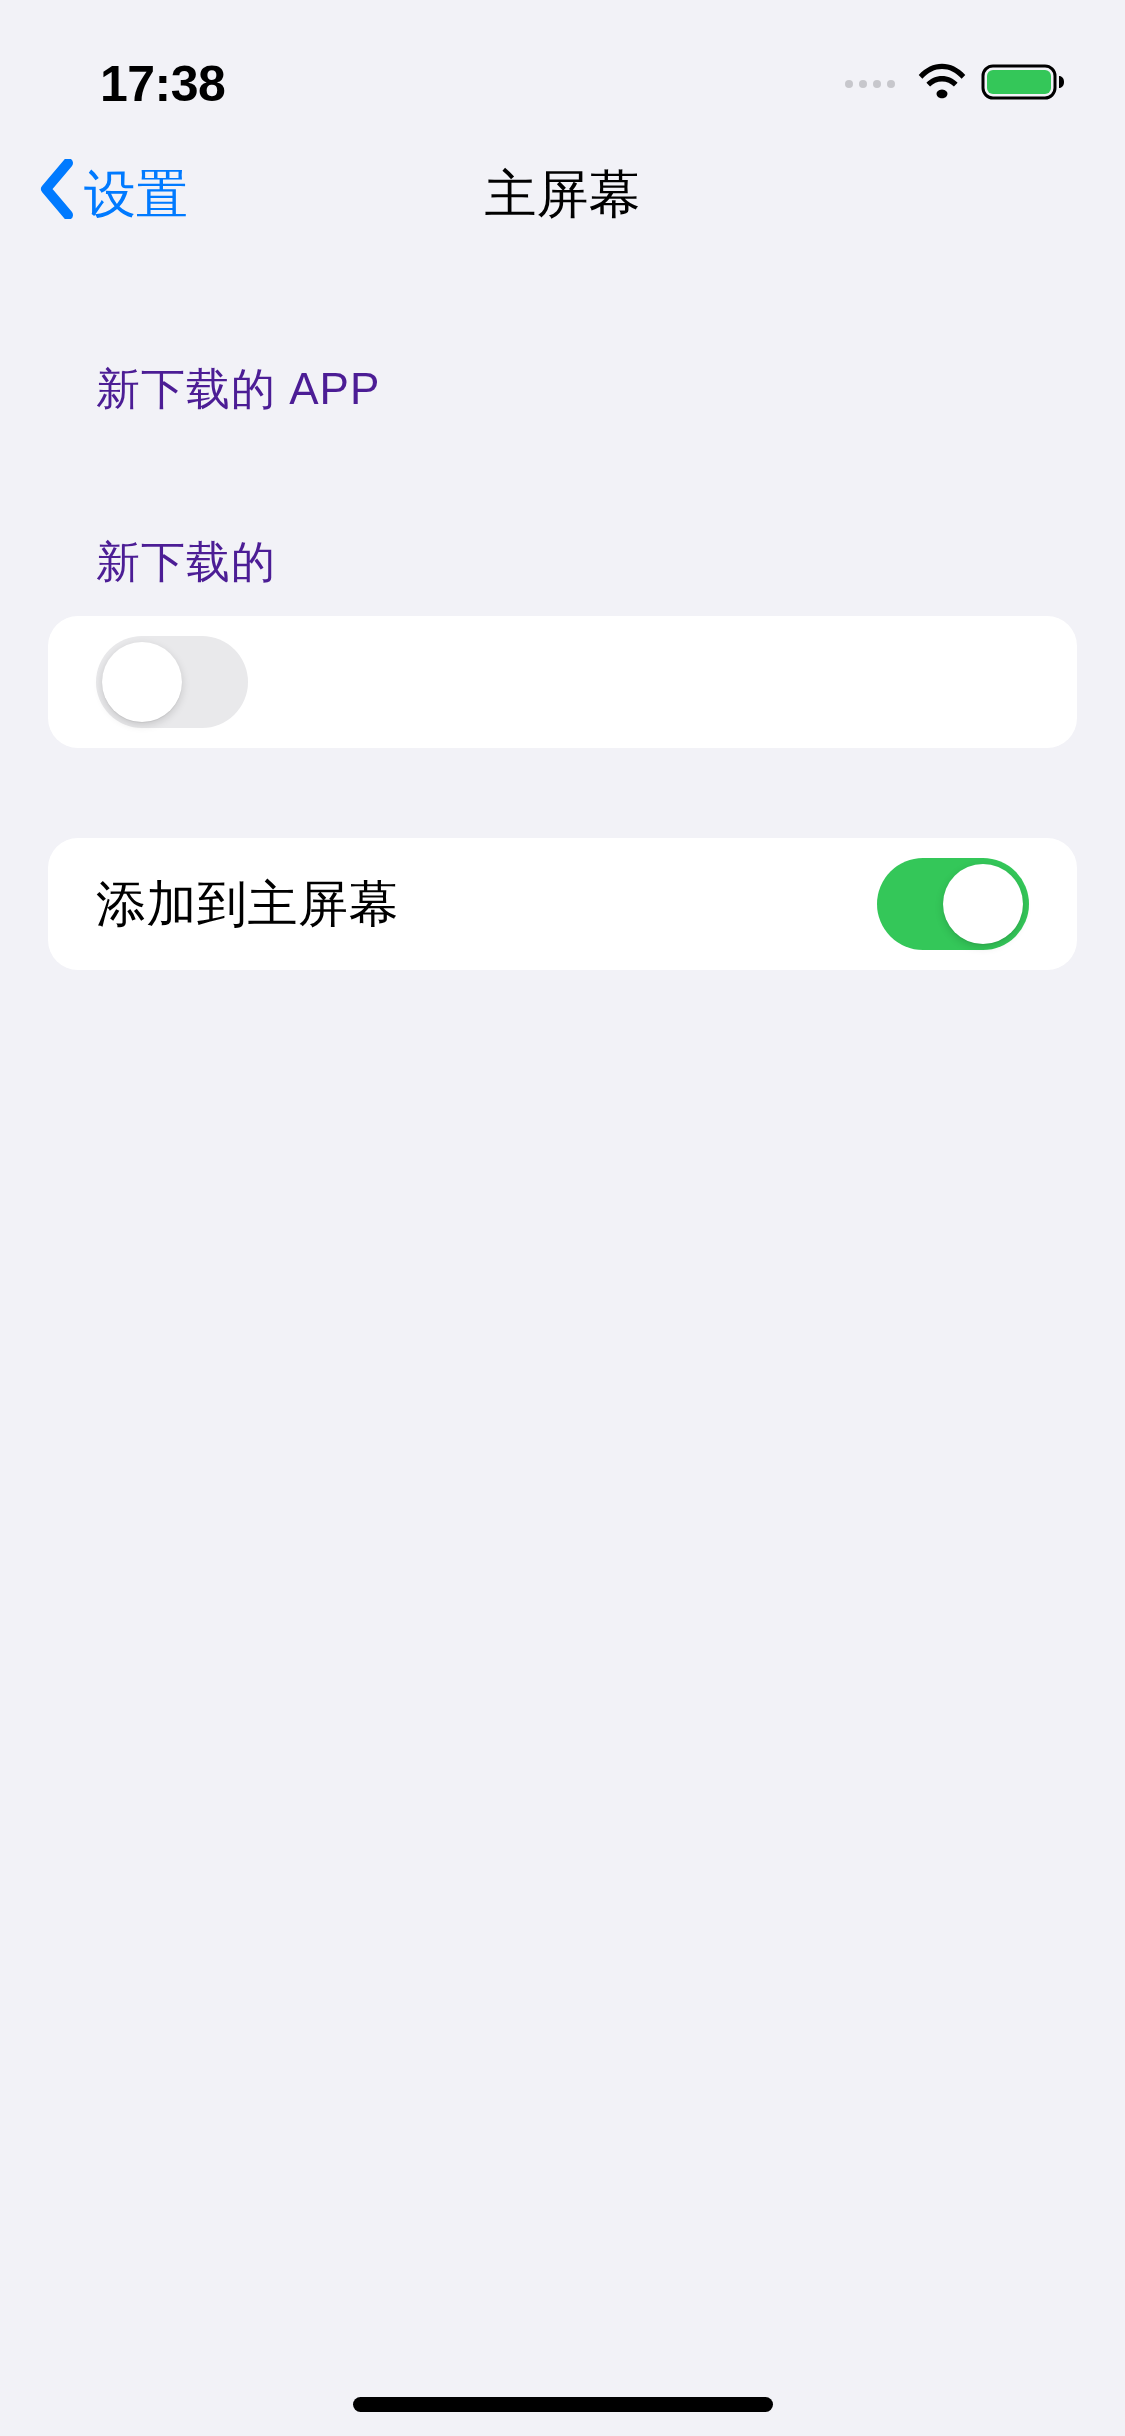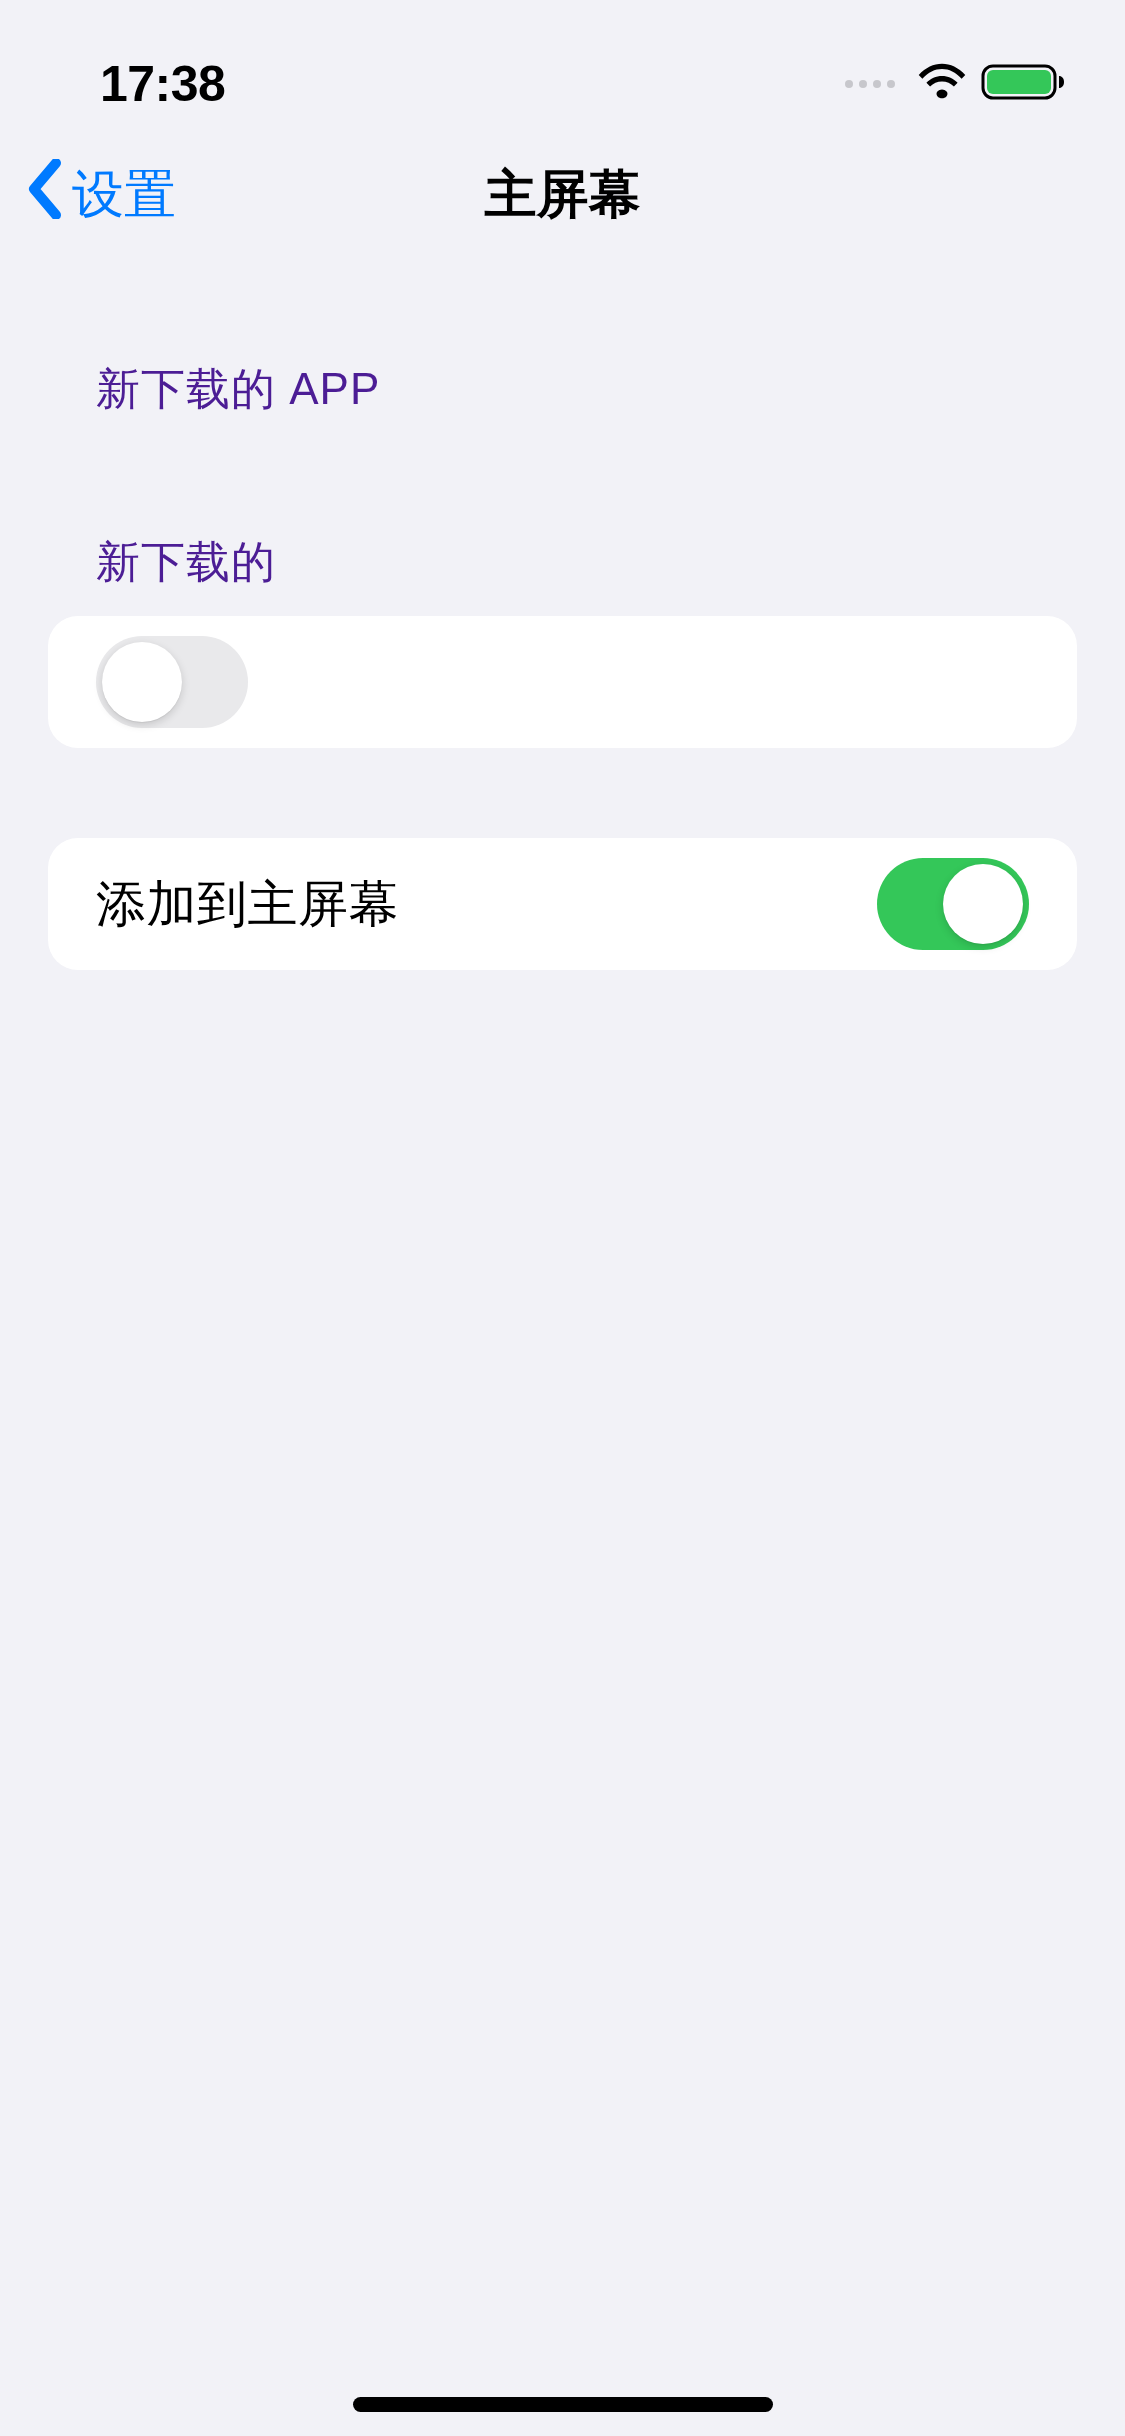--- a/index.html
+++ b/index.html
@@ -57,36 +57,36 @@
 
     
     .nav-bar {
       position: relative;
       height: 130px;
       display: flex;
       align-items: center;
     }
     .back-btn {
       position: absolute;
-      left: 24px;
+      left: 36px;
       display: flex;
       align-items: center;
       gap: 8px;
       color: #007aff;
       font-size: 52px;
     }
     .back-btn svg {
       width: 40px;
       height: 60px;
     }
     .nav-title {
       width: 100%;
       text-align: center;
       font-size: 52px;
-      font-weight: 700;
+      font-weight: 400;
       color: #000;
     }
 
     
     .content {
       padding: 0 48px;
     }
     .section {
       margin-top: 90px;
     }

